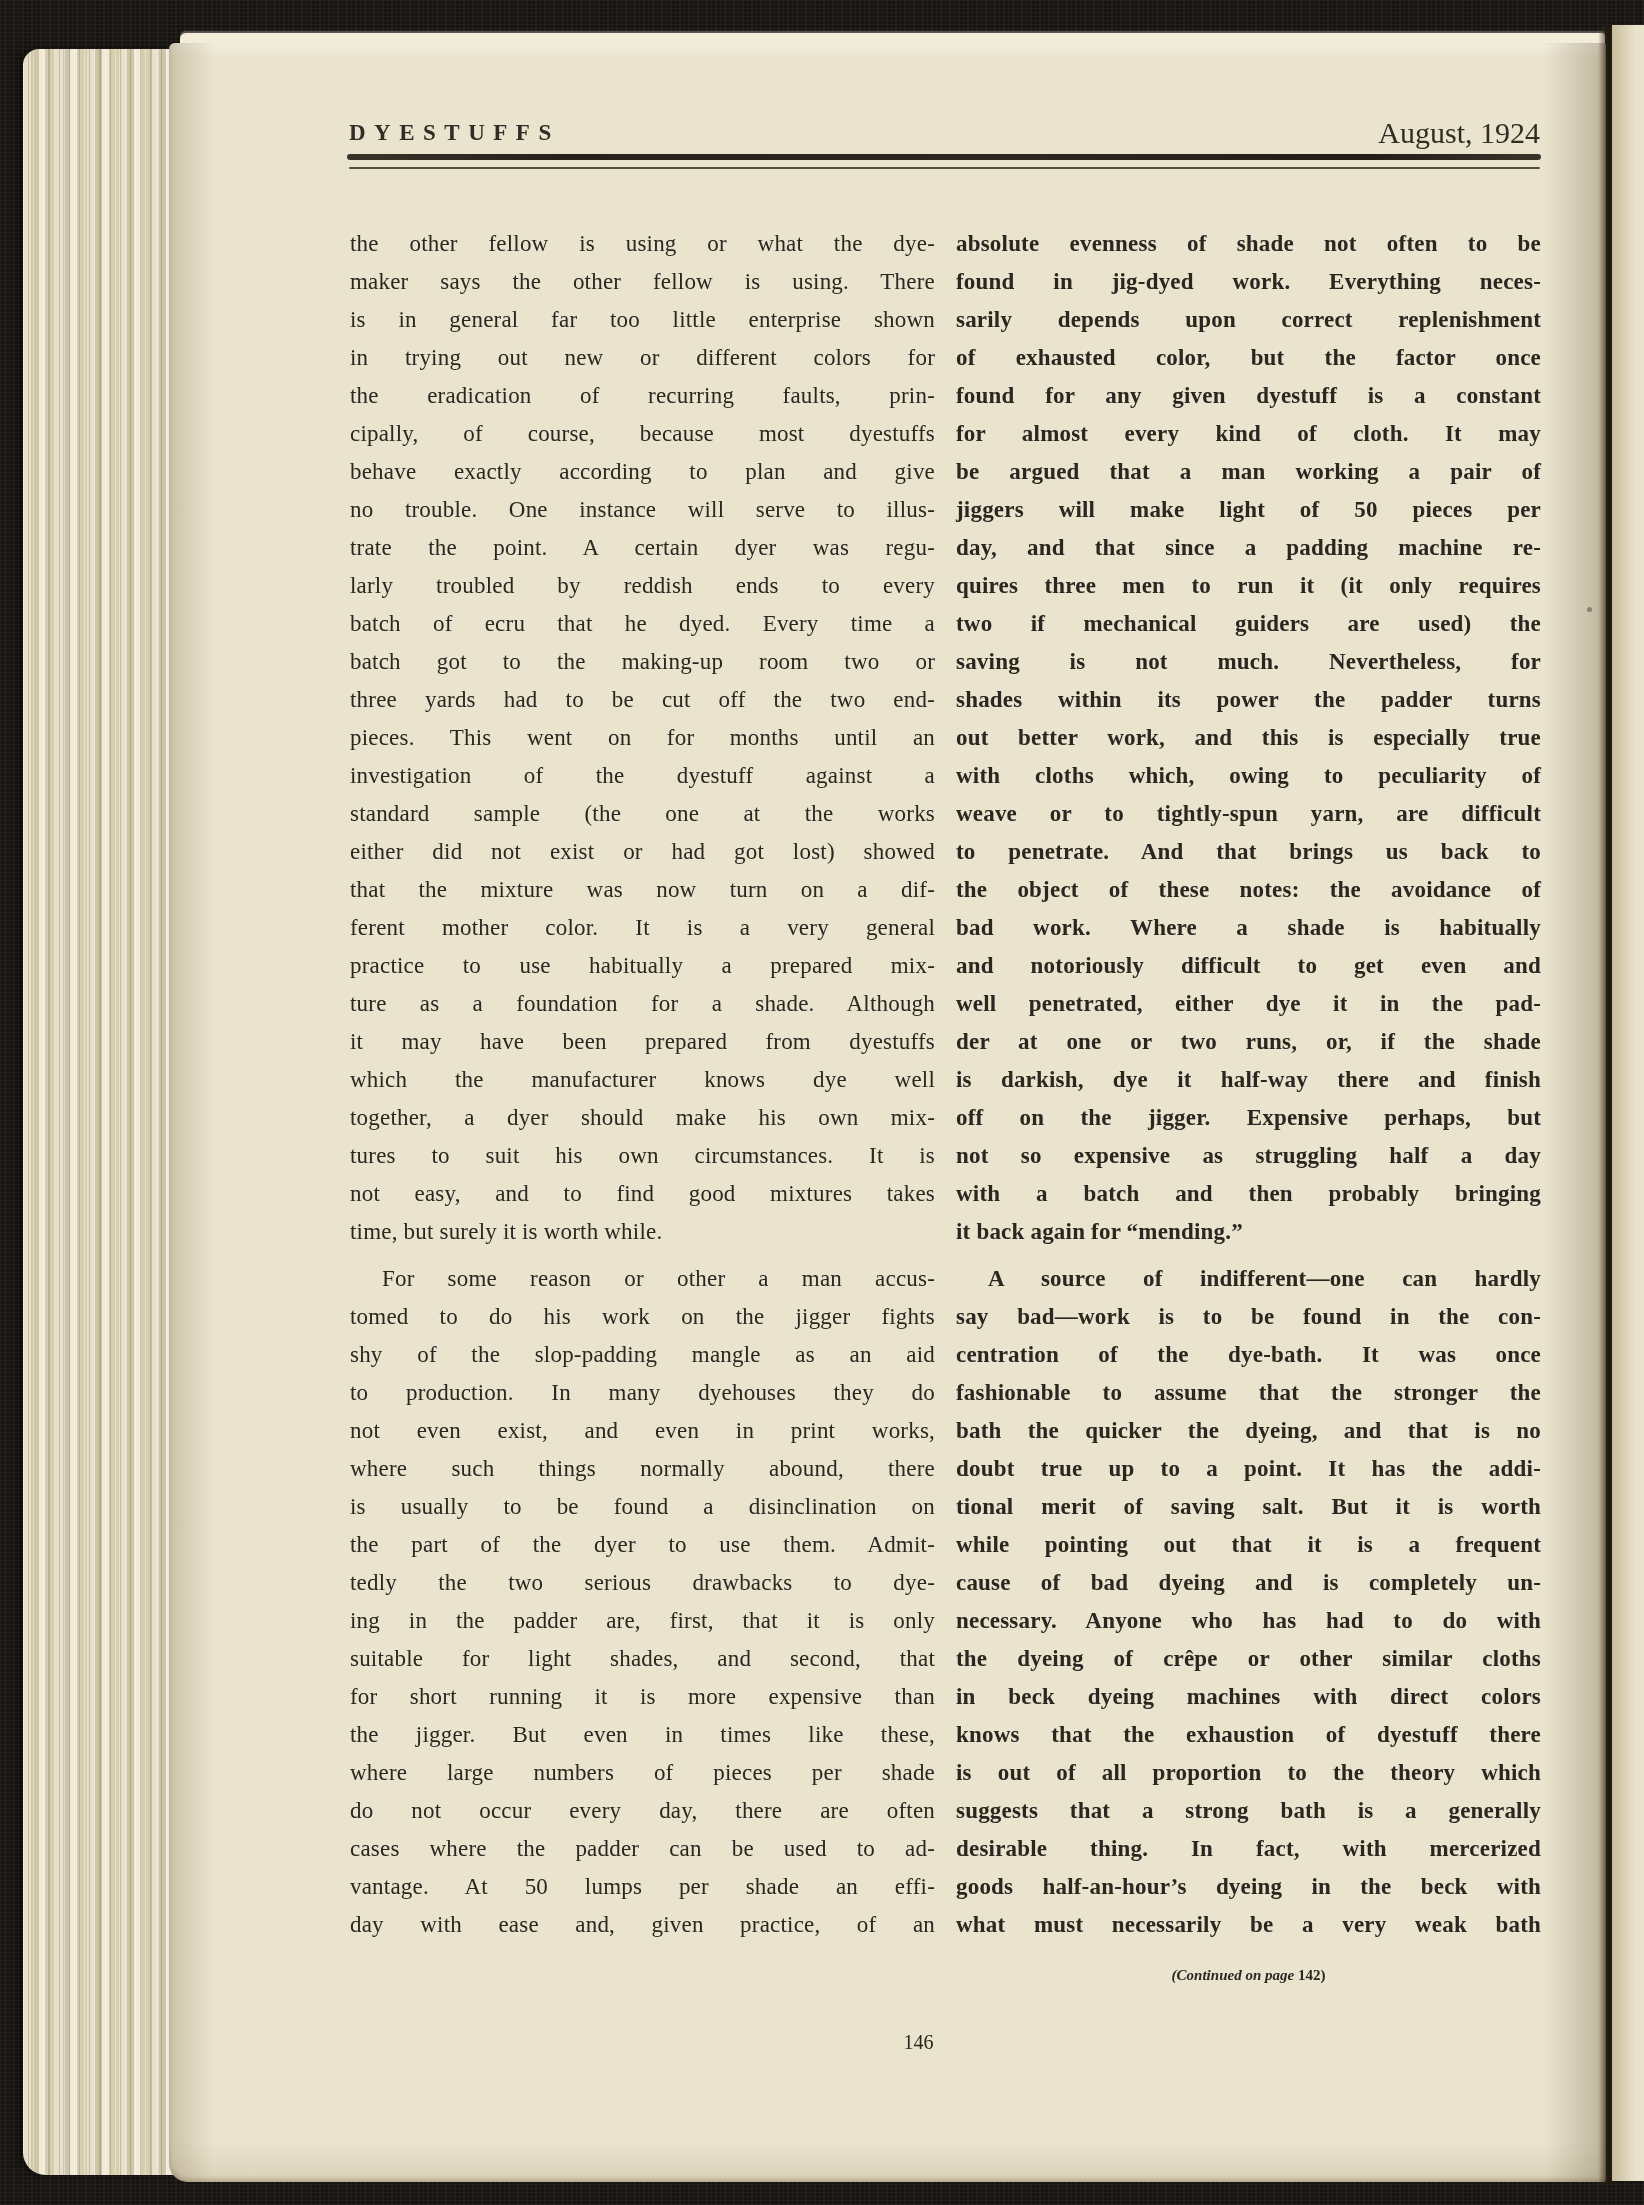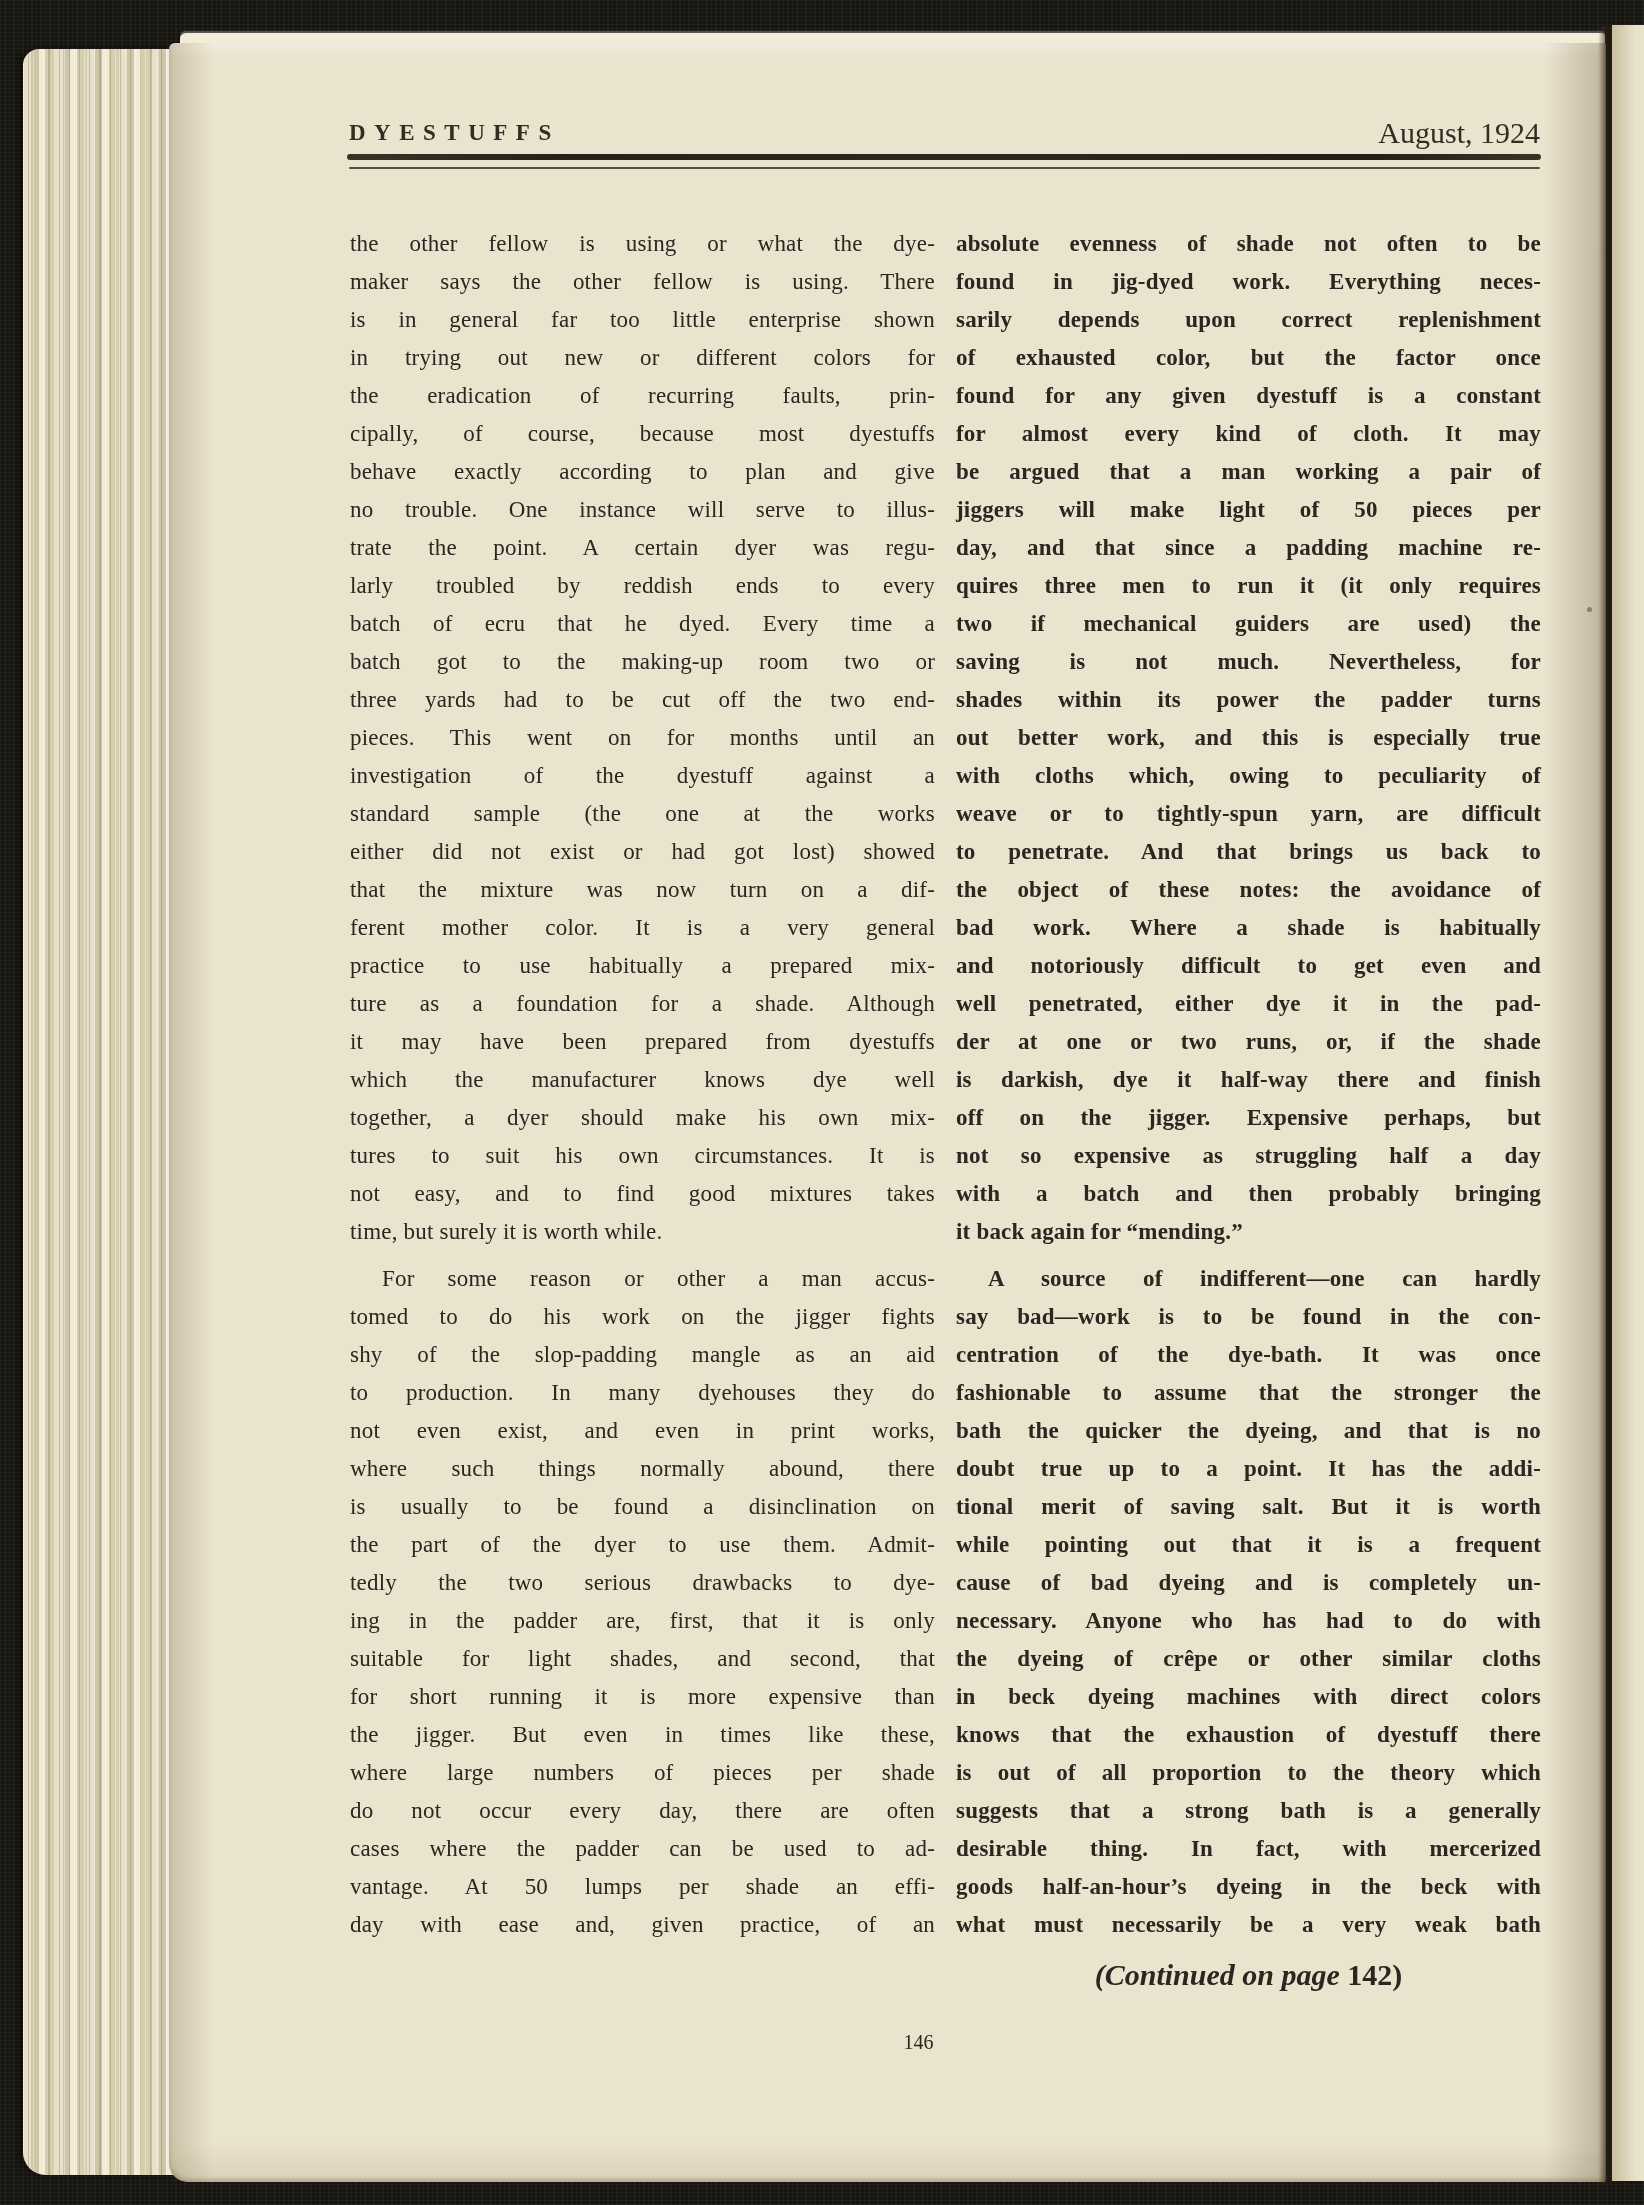--- a/index.html
+++ b/index.html
@@ -77,21 +77,21 @@
   .column.right{left:787px;font-weight:bold;}
   .para + .para{margin-top:9px;}
   .line{
     height:38px;line-height:38px;
     text-align:justify;text-align-last:justify;
     white-space:normal;letter-spacing:0.2px;
   }
   .line.endline{text-align-last:left;}
   .line.indent{text-indent:32px;}
   .continued{
-    margin-top:12.4px;height:38px;line-height:38px;text-align:center;font-size:30px;
+    margin-top:12.4px;height:38px;line-height:38px;text-align:center;font-size:15px;
   }
   .continued .it{font-style:italic;}
   .page-number{
     position:absolute;left:710px;top:1988px;width:79px;height:32px;
     text-align:center;font-size:20px;color:#2b2620;
   }
   .speck{
     position:absolute;left:1418px;top:564px;width:5.1px;height:5.1px;border-radius:50%;
     background:#6a5f4c;opacity:0.65;
   }

